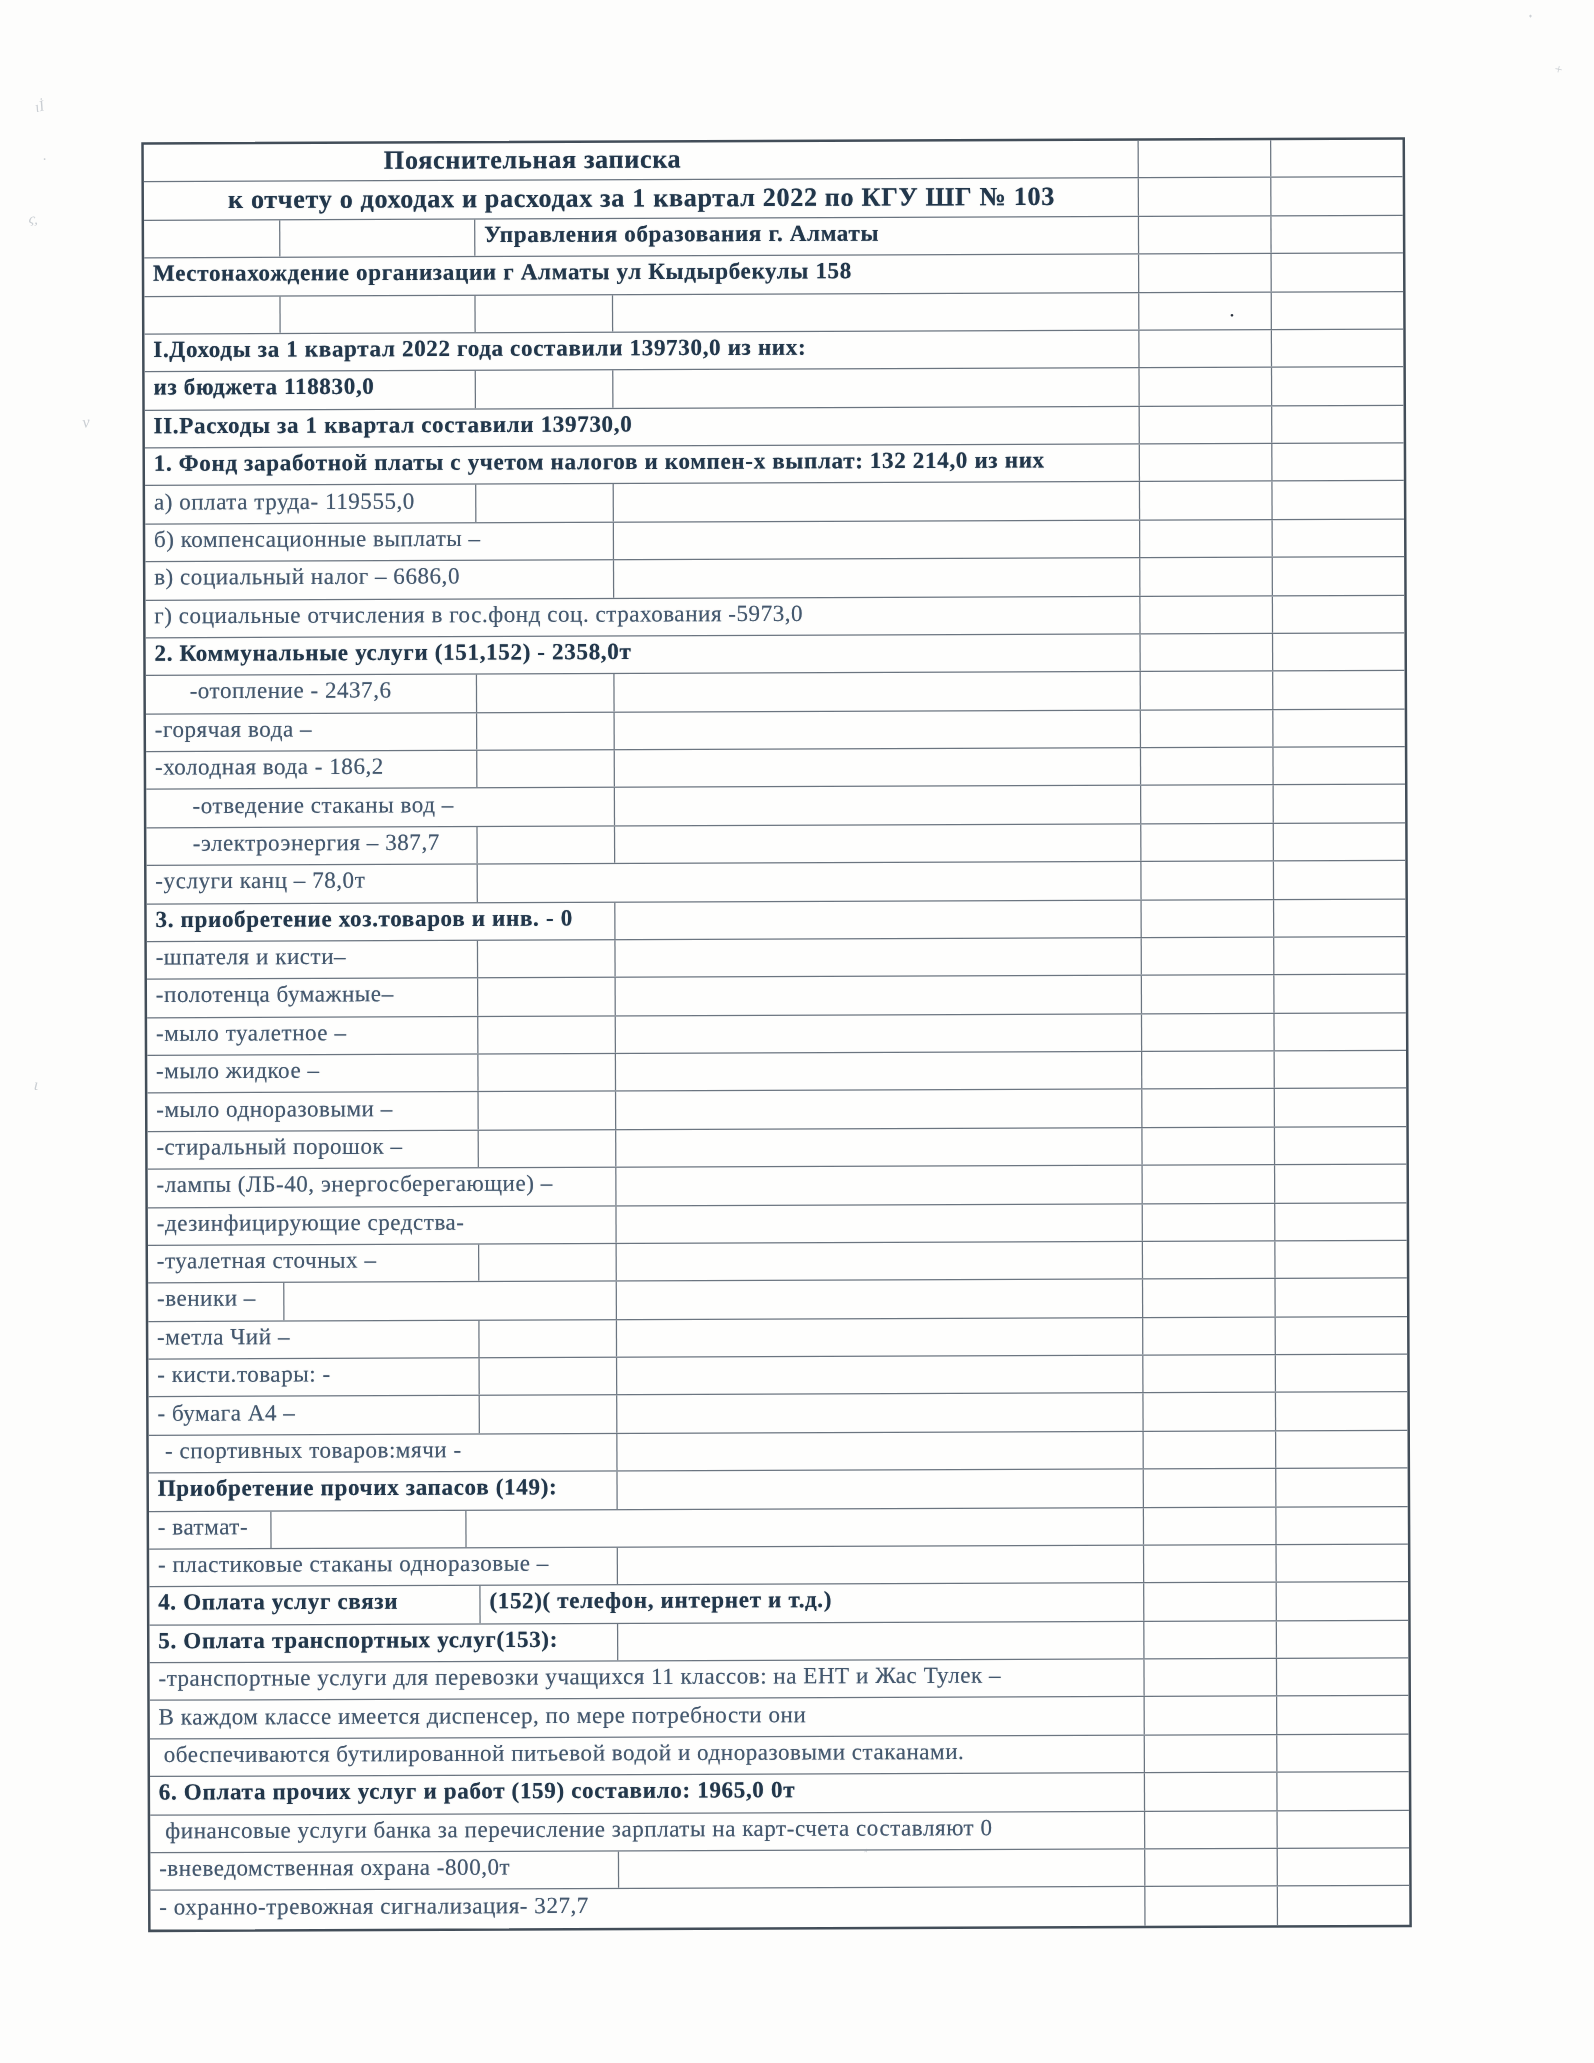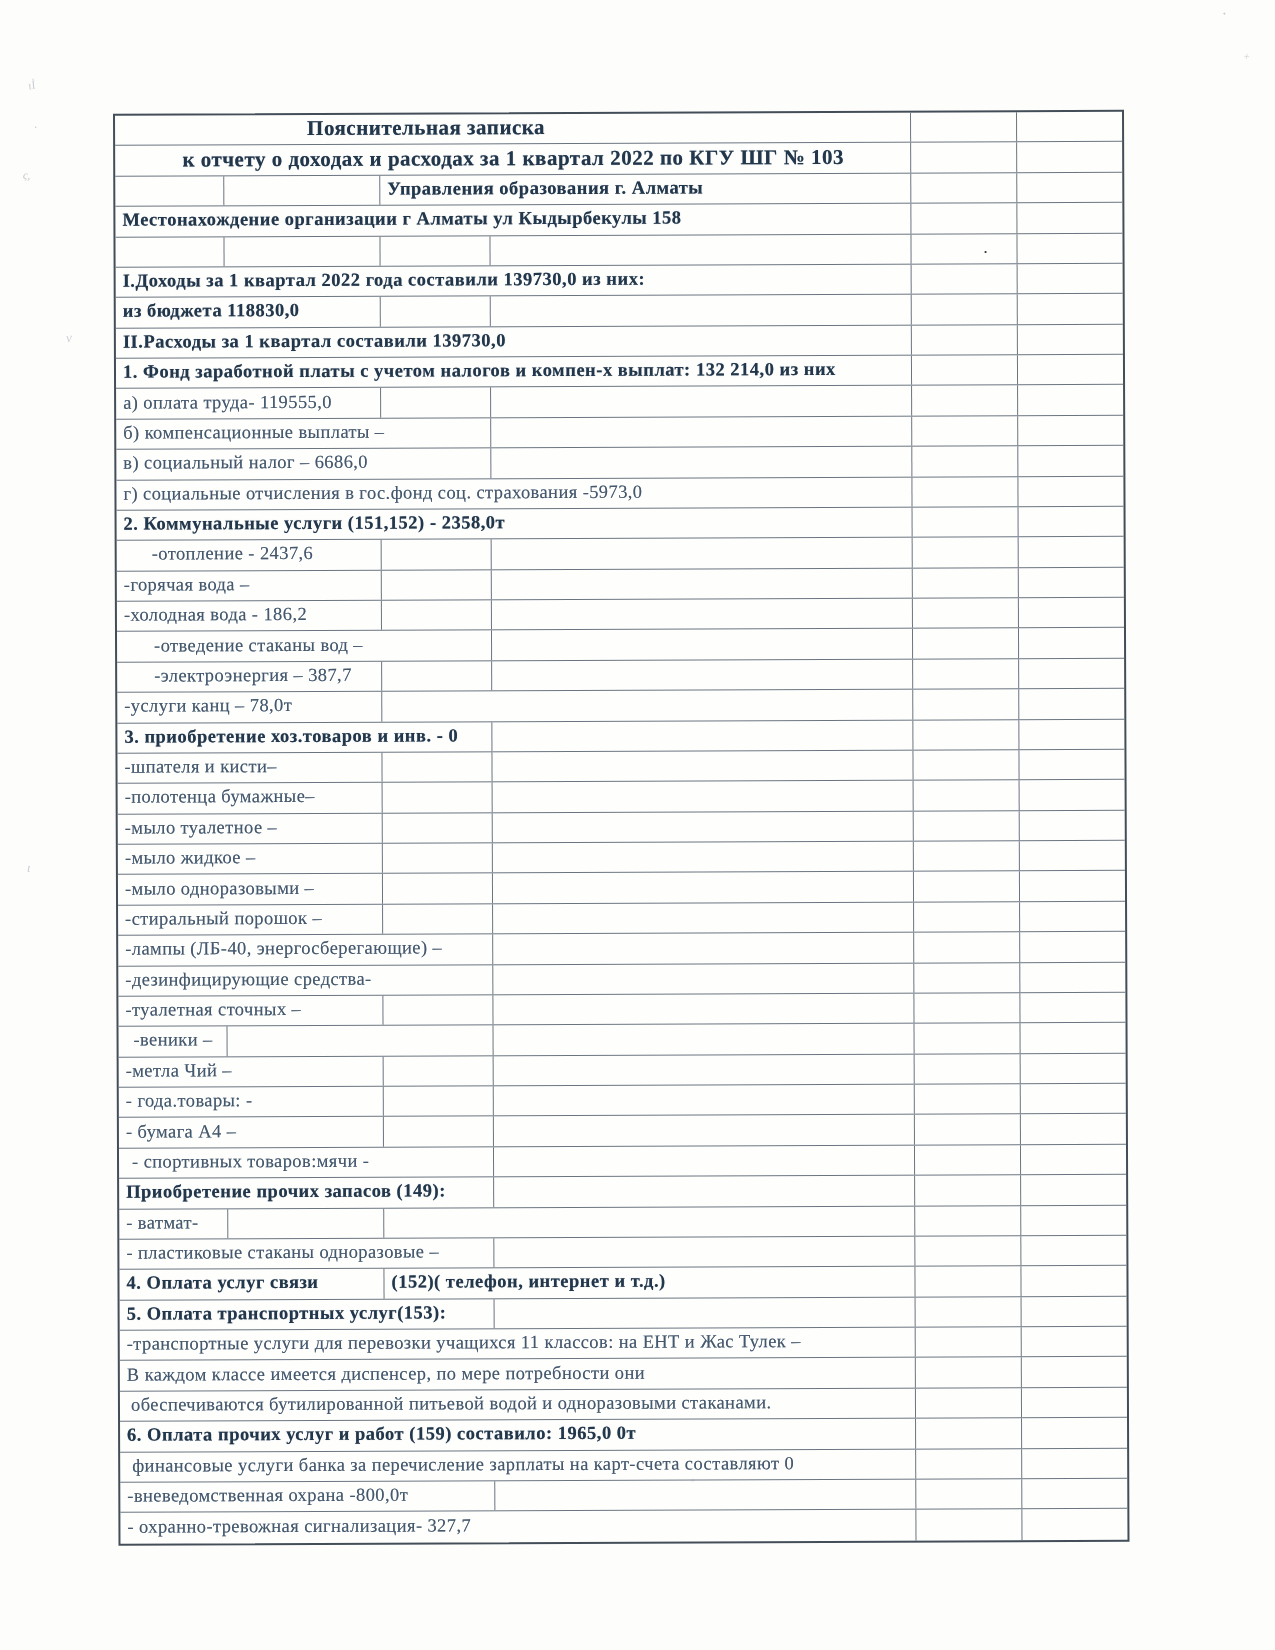--- a/index.html
+++ b/index.html
@@ -425,21 +425,21 @@
           </div>
           <div class="cell last">
             <span></span>
           </div>
         </div>
         <div class="col2"></div>
         <div class="col3"></div>
       </div>
       <div class="row">
         <div class="main">
-          <div class="cell" style="width: 109px; justify-content: center;">
+          <div class="cell" style="width: 109px;">
             <span>-веники –</span>
           </div>
           <div class="cell" style="width: 266px;">
             <span></span>
           </div>
           <div class="cell last">
             <span></span>
           </div>
         </div>
         <div class="col2"></div>
@@ -456,21 +456,21 @@
           <div class="cell last">
             <span></span>
           </div>
         </div>
         <div class="col2"></div>
         <div class="col3"></div>
       </div>
       <div class="row">
         <div class="main">
           <div class="cell" style="width: 265px;">
-            <span>- года.товары:  -</span>
+            <span>- кисти.товары:  -</span>
           </div>
           <div class="cell" style="width: 110px;">
             <span></span>
           </div>
           <div class="cell last">
             <span></span>
           </div>
         </div>
         <div class="col2"></div>
         <div class="col3"></div>
@@ -509,21 +509,21 @@
           </div>
           <div class="cell last">
             <span></span>
           </div>
         </div>
         <div class="col2"></div>
         <div class="col3"></div>
       </div>
       <div class="row">
         <div class="main">
-          <div class="cell" style="width: 109px;">
+          <div class="cell" style="width: 98px;">
             <span>- ватмат-</span>
           </div>
           <div class="cell" style="width: 156px;">
             <span></span>
           </div>
           <div class="cell last">
             <span></span>
           </div>
         </div>
         <div class="col2"></div>

